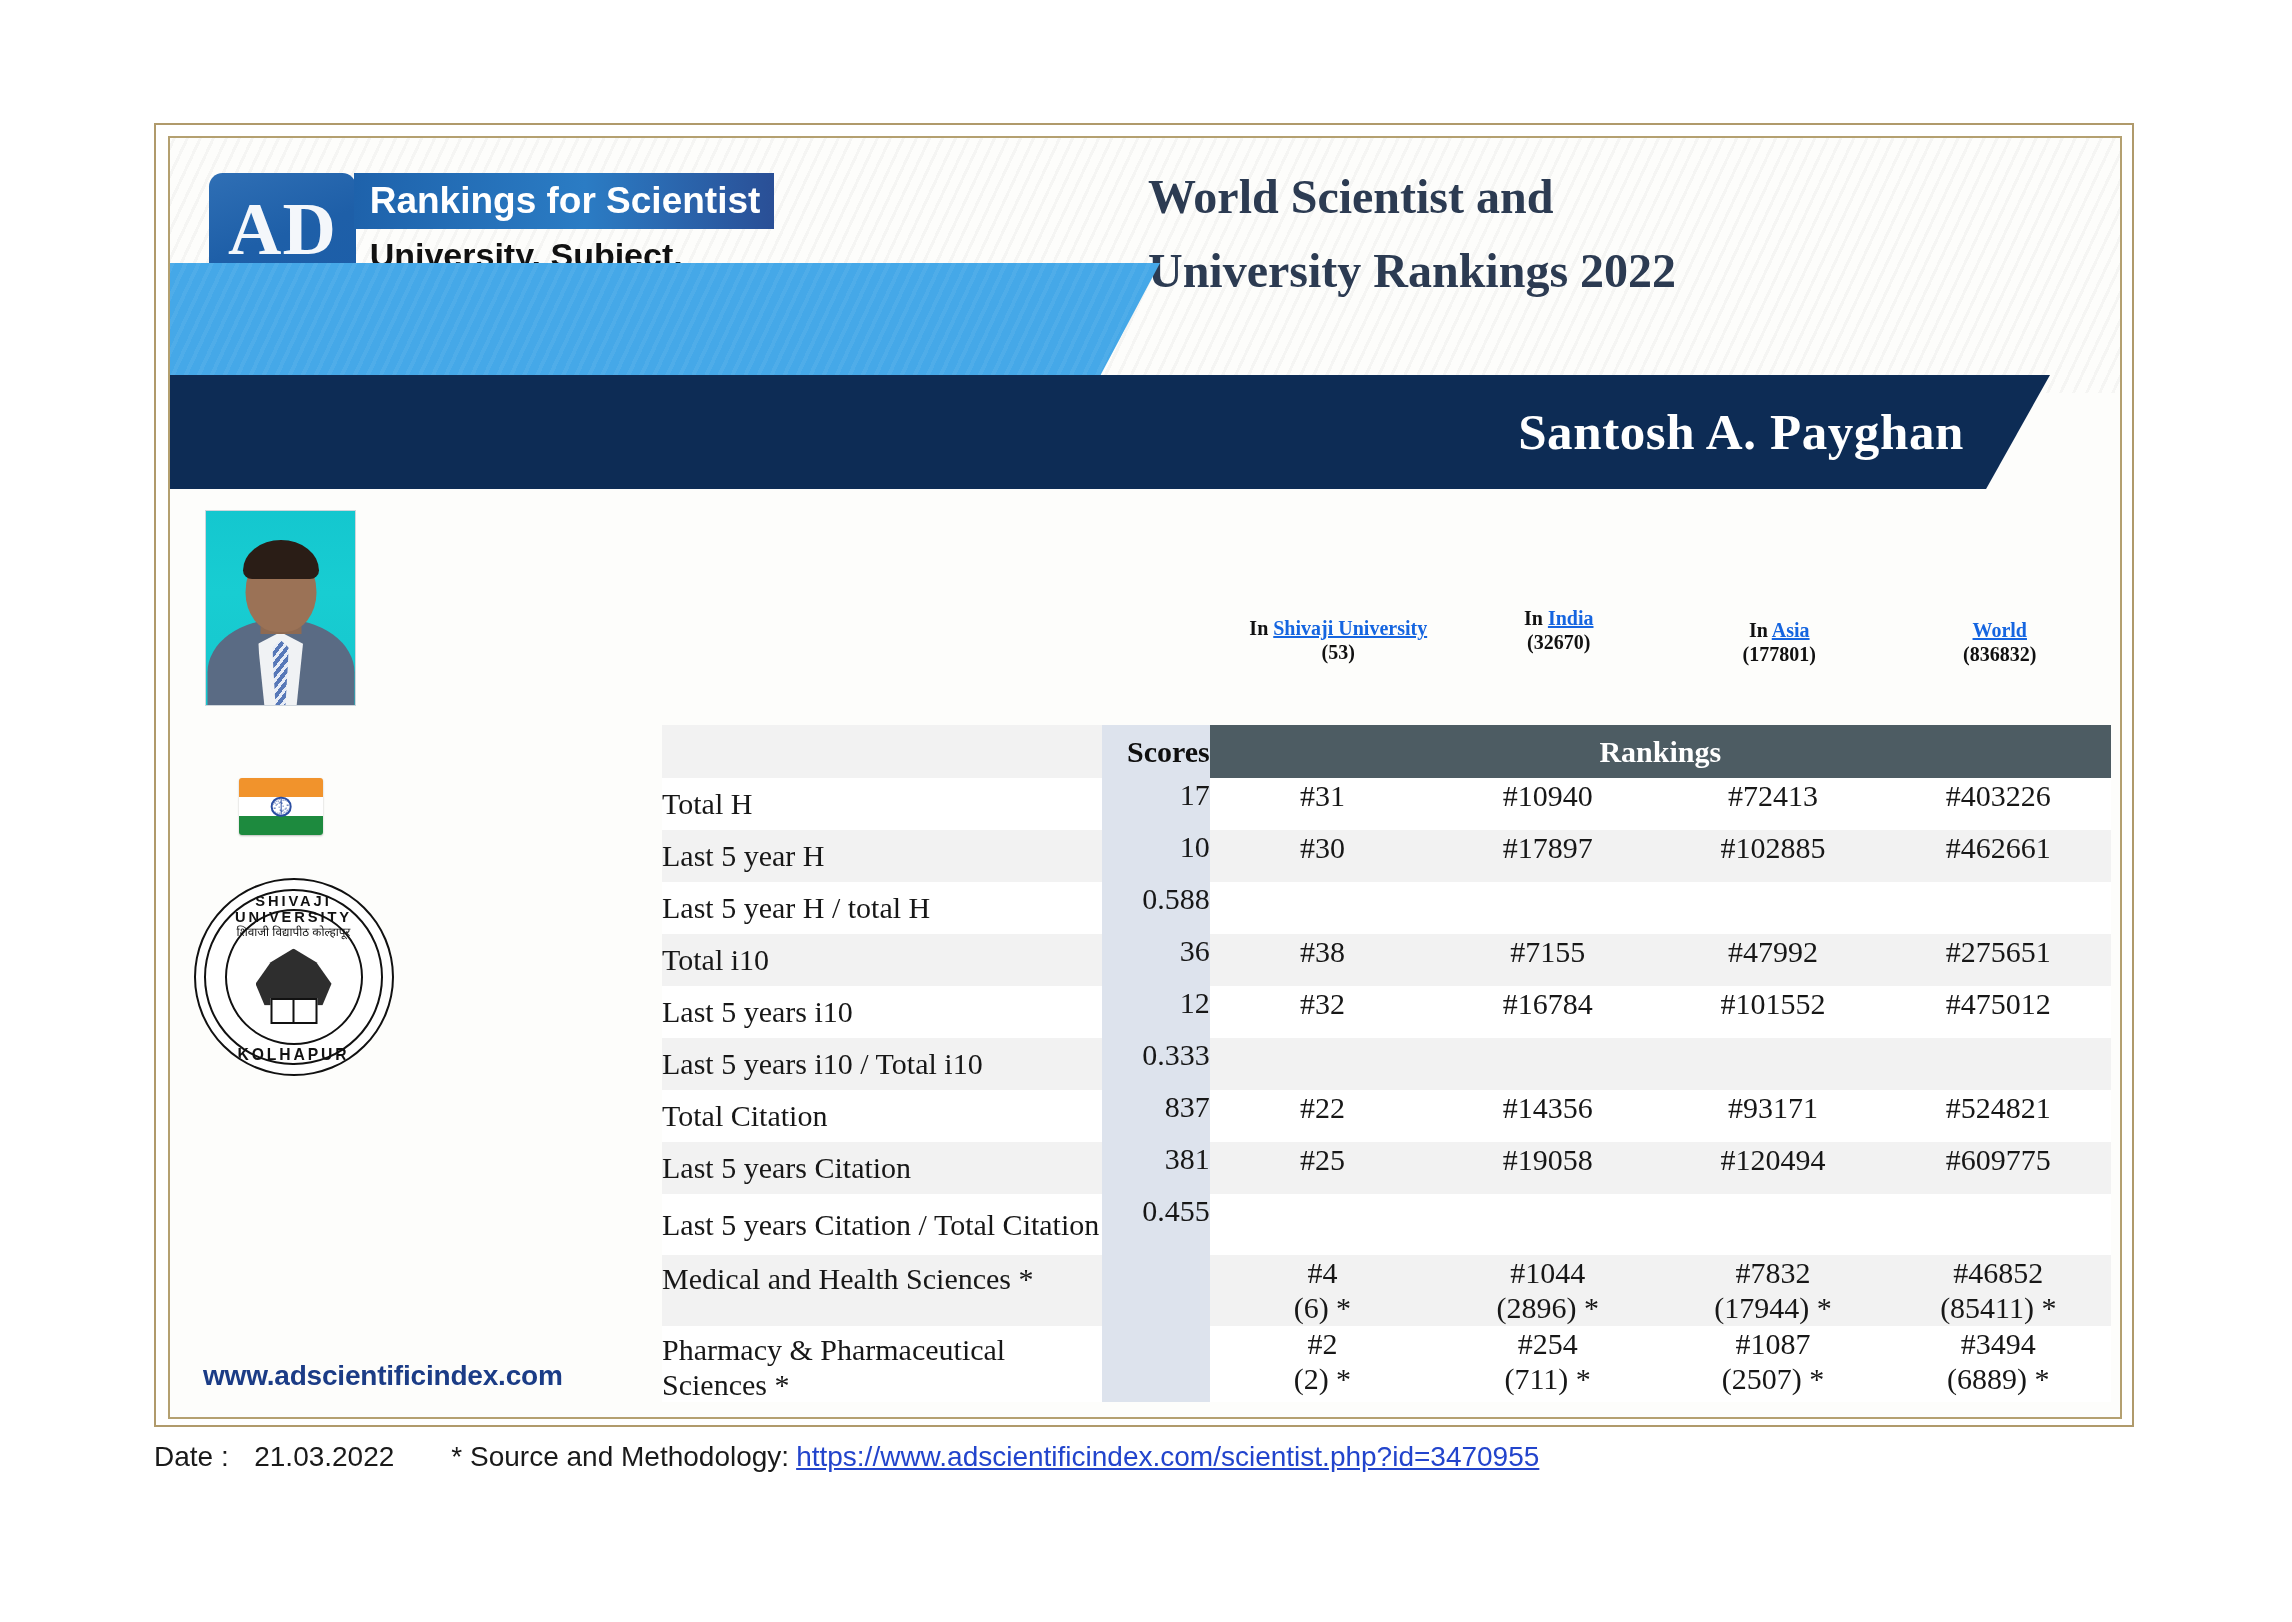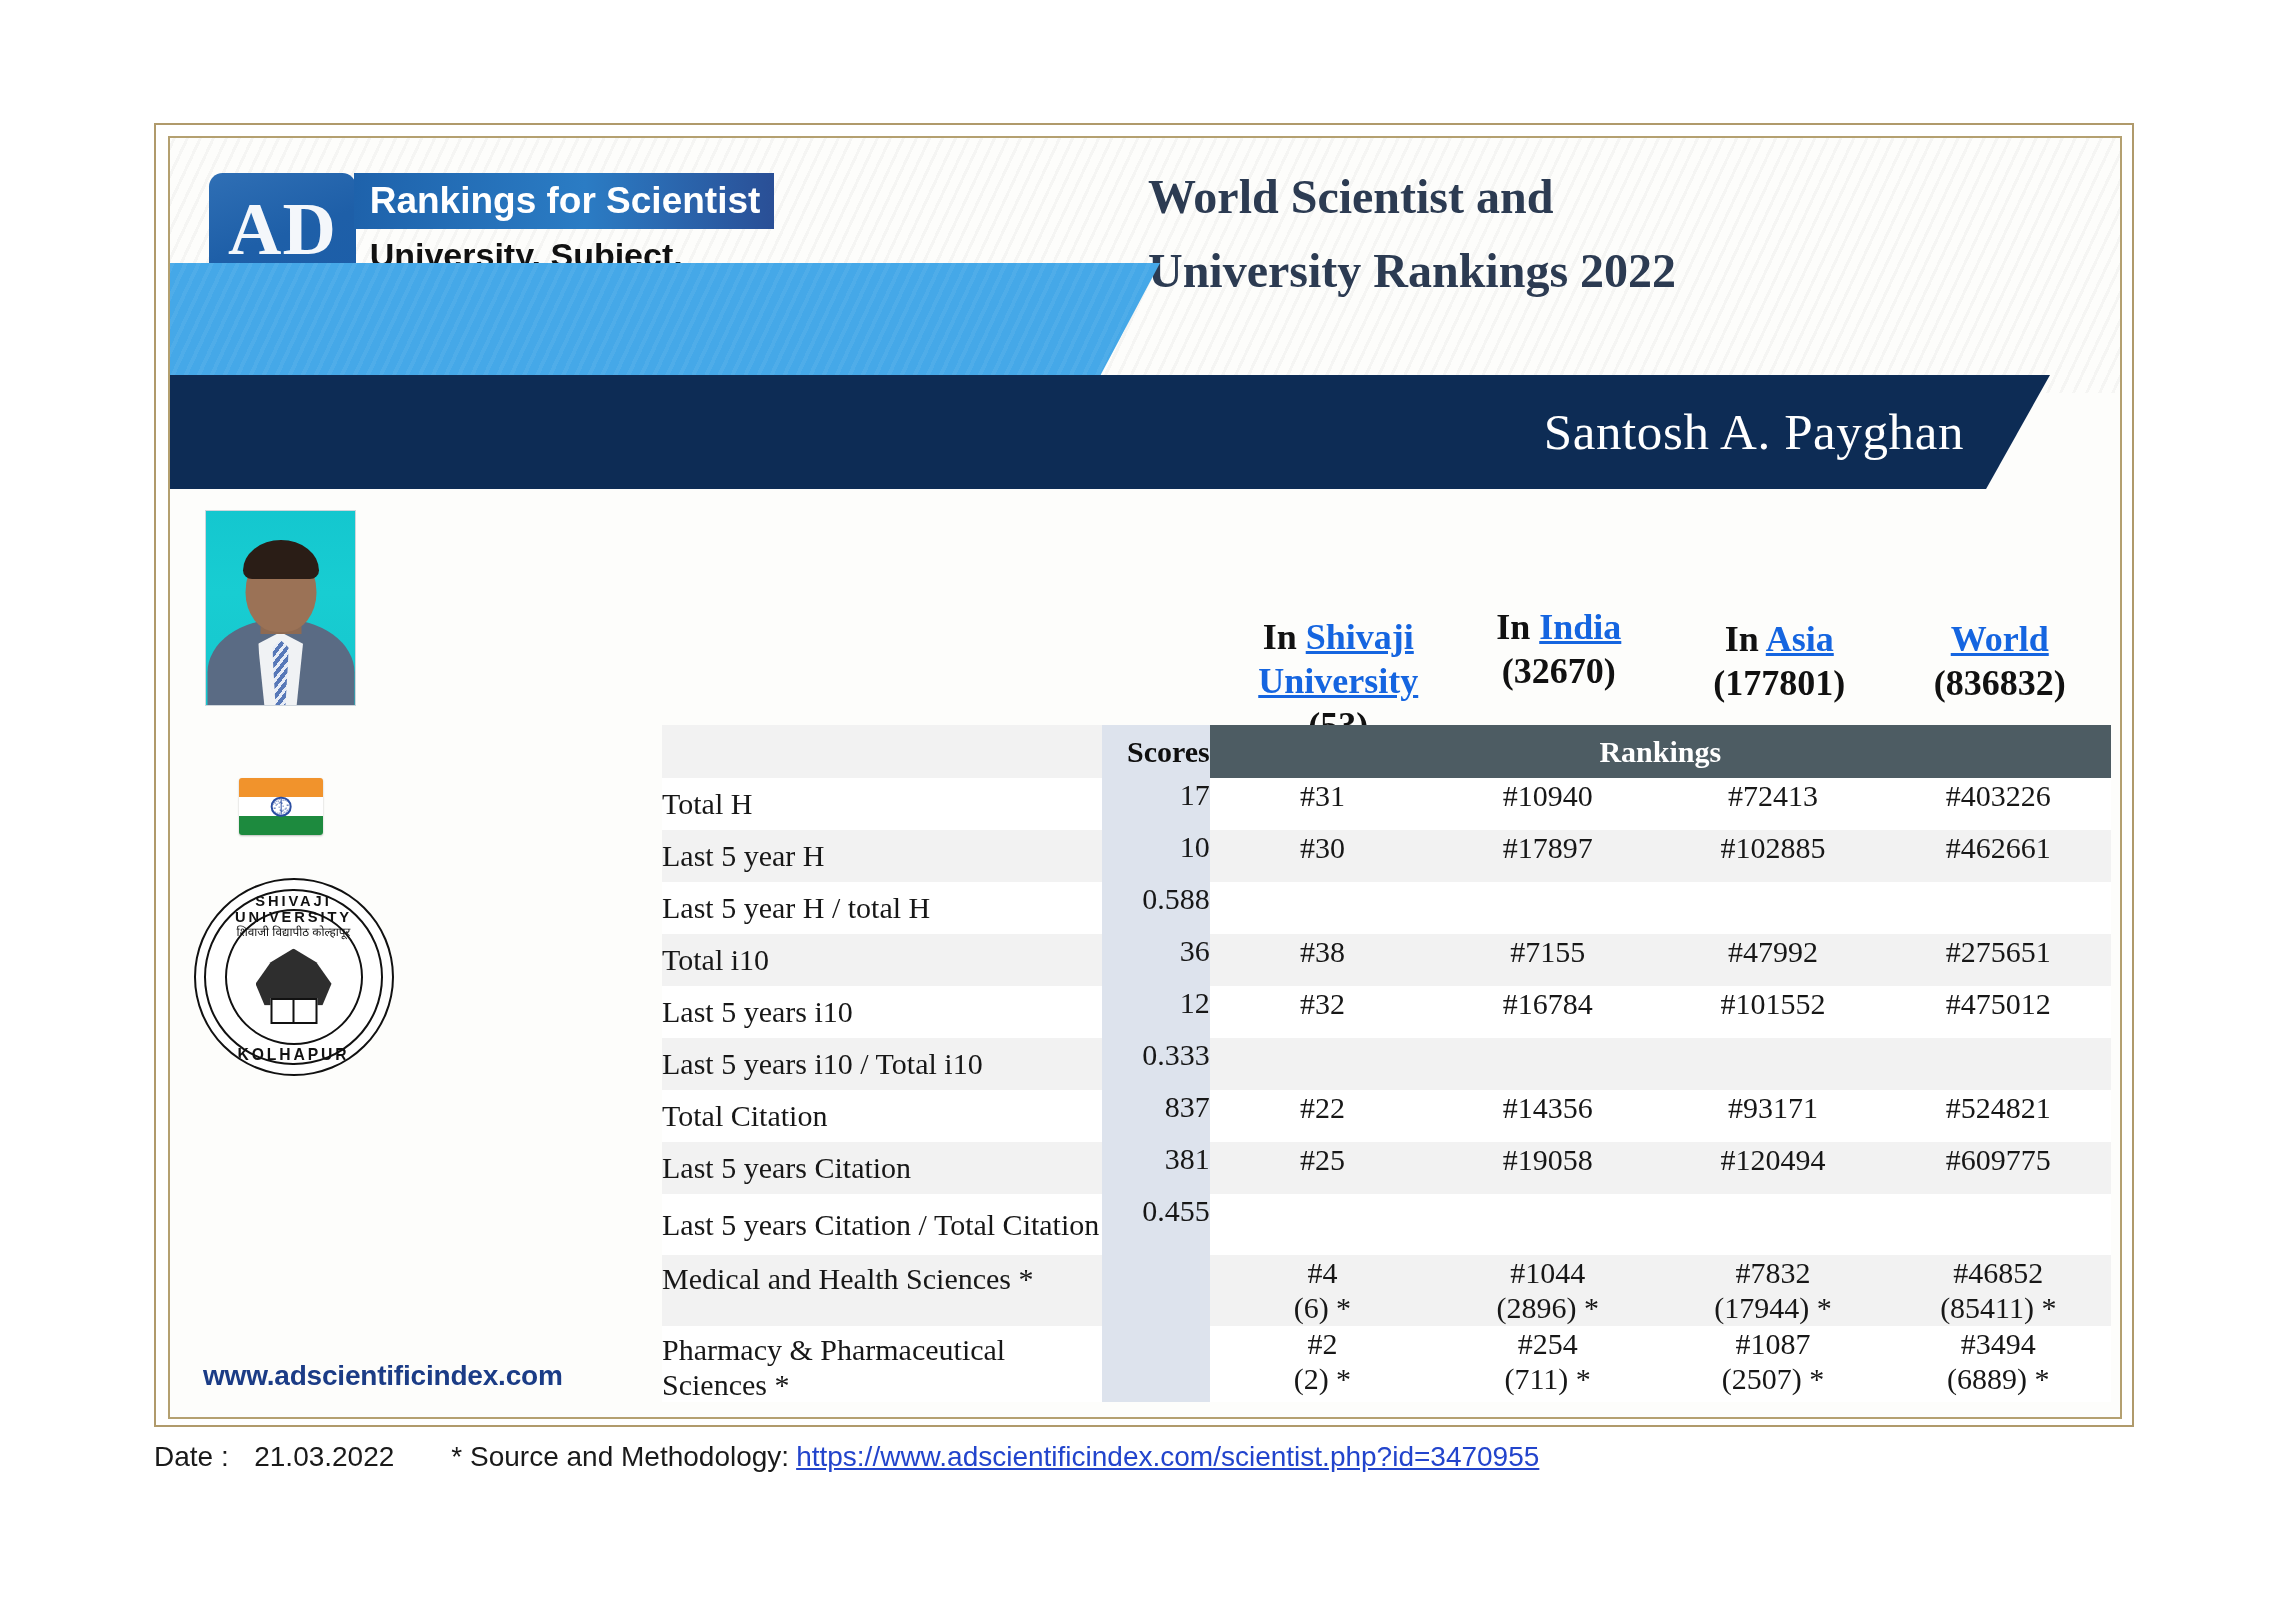--- a/index.html
+++ b/index.html
@@ -155,21 +155,21 @@
   }
   .scientist-name {
     position: absolute;
     left: 0; top: 237px;
     width: 1794px; height: 114px;
     display: flex;
     align-items: center;
     justify-content: flex-end;
     color: #ffffff;
     font-family: "Liberation Serif", serif;
-    font-weight: normal;
+    font-weight: bold;
     font-size: 51px;
     letter-spacing: 0.6px;
   }
   
   .photo {
     position: absolute;
     left: 35px; top: 372px;
     width: 149px; height: 194px;
     border: 1px solid #cfd6dc;
     background: linear-gradient(180deg, #14c7cf 0%, #18cdd2 42%, #16c6cd 100%);
@@ -333,21 +333,21 @@
     position: absolute;
     left: 1228px; top: 606px;
     width: 882px; height: 116px;
     display: flex;
   }
   .rank-head-cell {
     flex: 1;
     text-align: center;
     font-family: "Liberation Serif", serif;
     font-weight: bold;
-    font-size: 36px;
+    font-size: 20px;
     color: #111111;
     line-height: 1.22;
     padding: 0 3.9px;
     box-sizing: border-box;
   }
   .rank-head-cell.c0 { padding-top: 9.8px; }
   .rank-head-cell.c1 { padding-top: 0px; }
   .rank-head-cell.c2 { padding-top: 11.8px; }
   .rank-head-cell.c3 { padding-top: 11.8px; }
   .rank-head-cell a {

